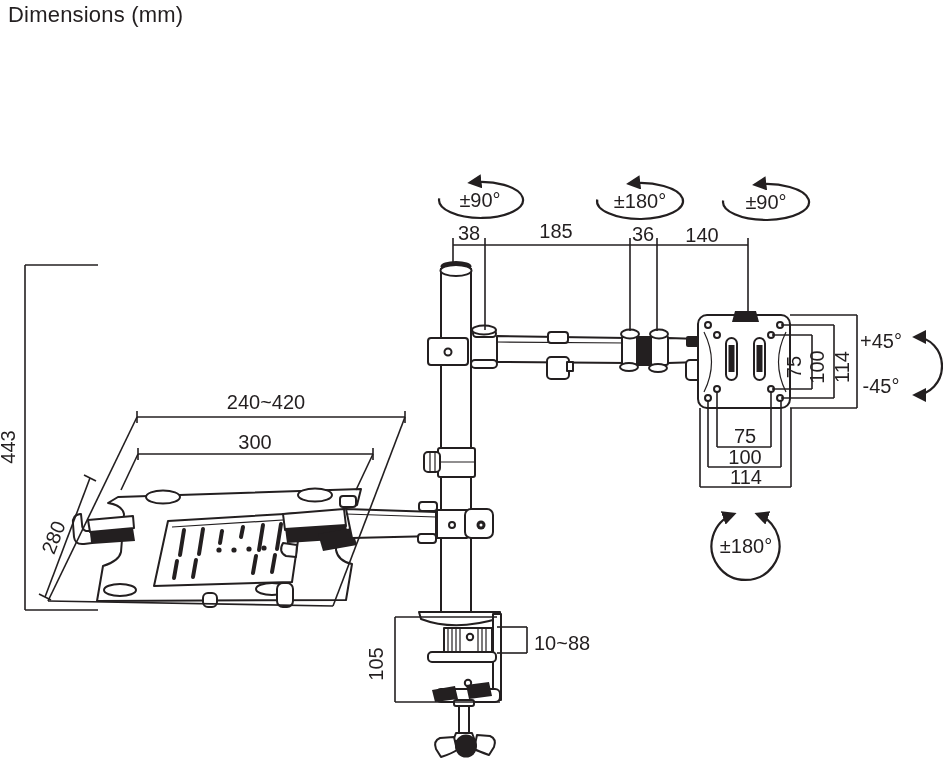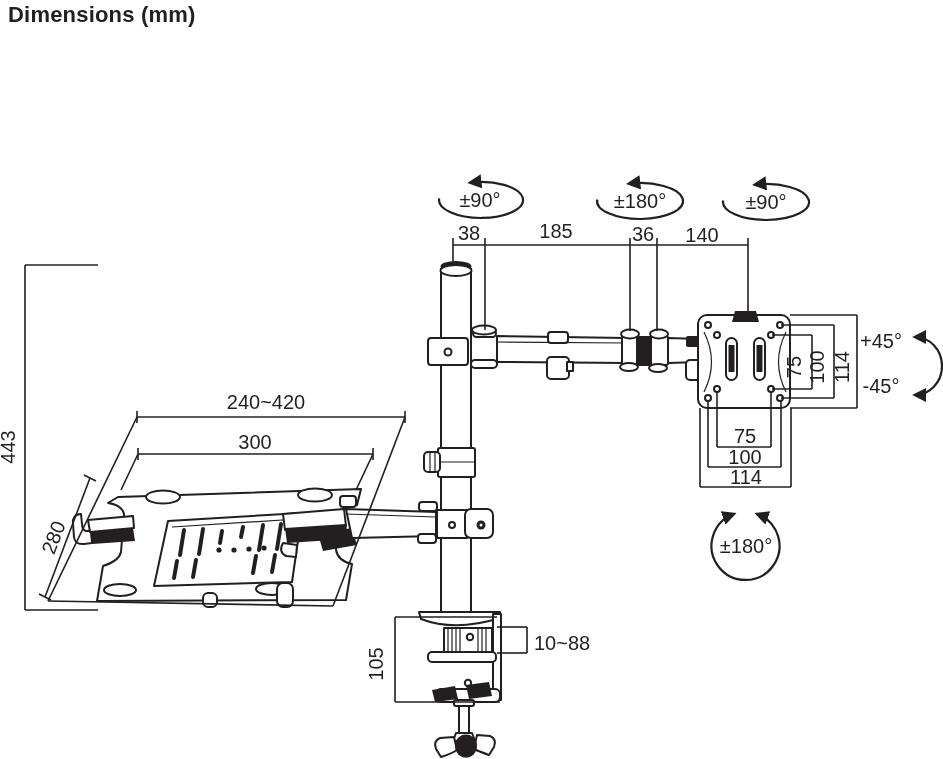--- a/index.html
+++ b/index.html
@@ -1,18 +1,18 @@
 <!DOCTYPE html>
 <html><head>
 <meta charset="utf-8">
 <style>
   html,body{margin:0;padding:0;background:#ffffff;}
   .canvas{position:relative;width:943px;height:759px;background:#fff;overflow:hidden;
           font-family:"Liberation Sans", sans-serif;}
-  .title{position:absolute;left:8px;top:2px;font-size:22px;font-weight:700;color:#231f20;
+  .title{position:absolute;left:8px;top:2px;font-size:22px;font-weight:400;color:#231f20;
          letter-spacing:.2px;}
   svg{position:absolute;left:0;top:0;}
   svg text{font-family:"Liberation Sans",sans-serif;font-size:20px;fill:#231f20;}
   .struct{stroke:#231f20;stroke-width:2;fill:none;stroke-linejoin:round;}
   .wfill{fill:#ffffff;}
   .bfill{fill:#231f20;stroke:none;}
   .dim{stroke:#231f20;stroke-width:1.6;fill:none;}
   .thin{stroke:#231f20;stroke-width:1.2;fill:none;}
   .rot{stroke:#231f20;stroke-width:2.2;fill:none;}
   .slot{stroke:#231f20;stroke-width:4;stroke-linecap:round;}

